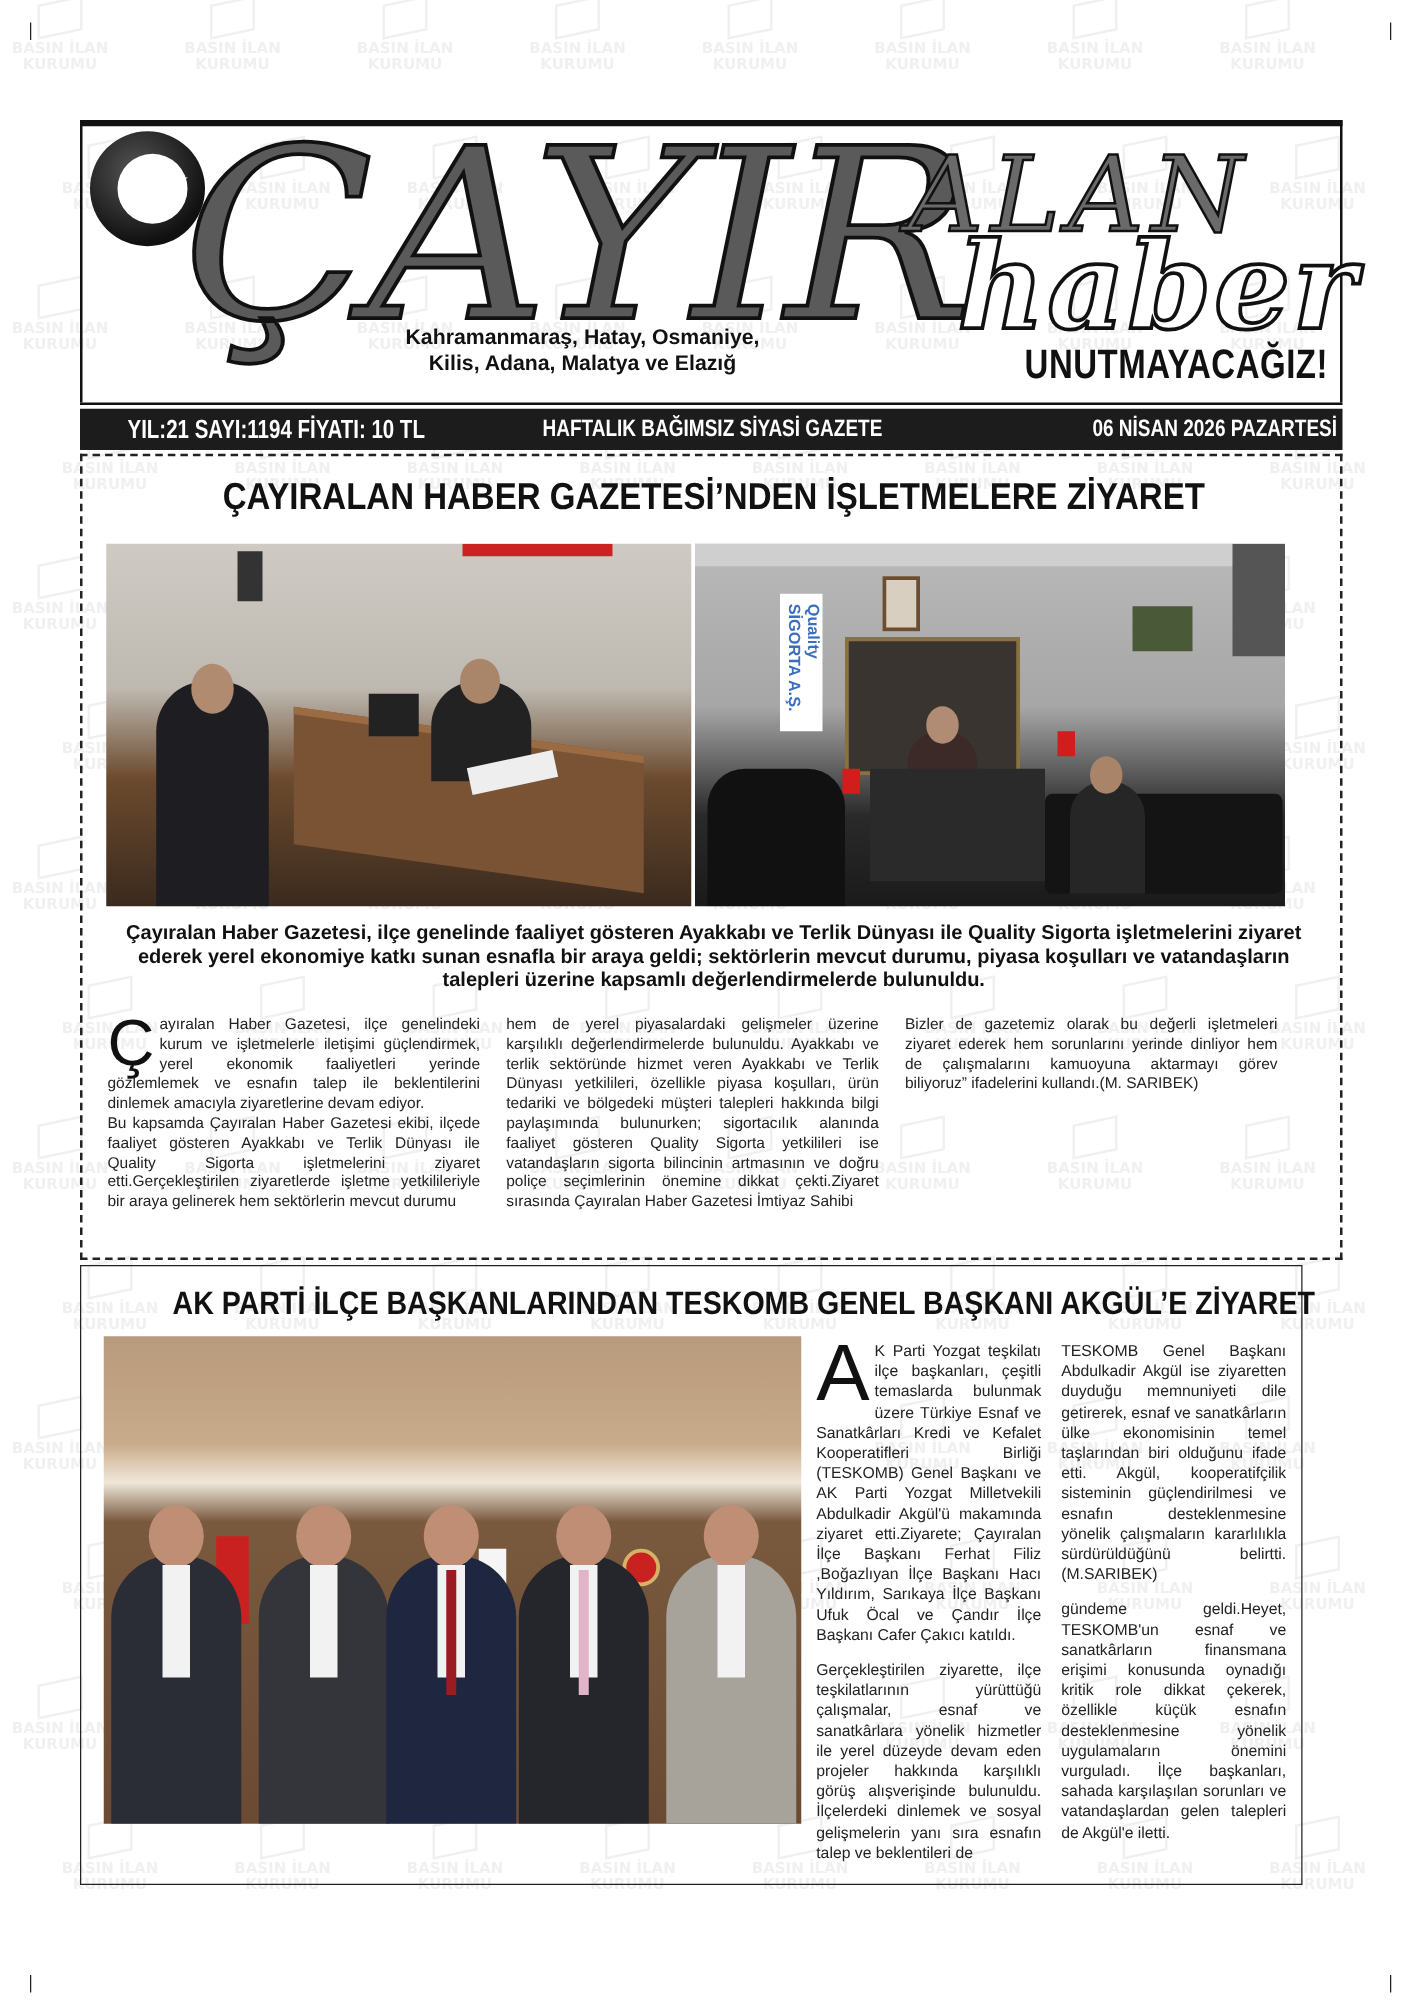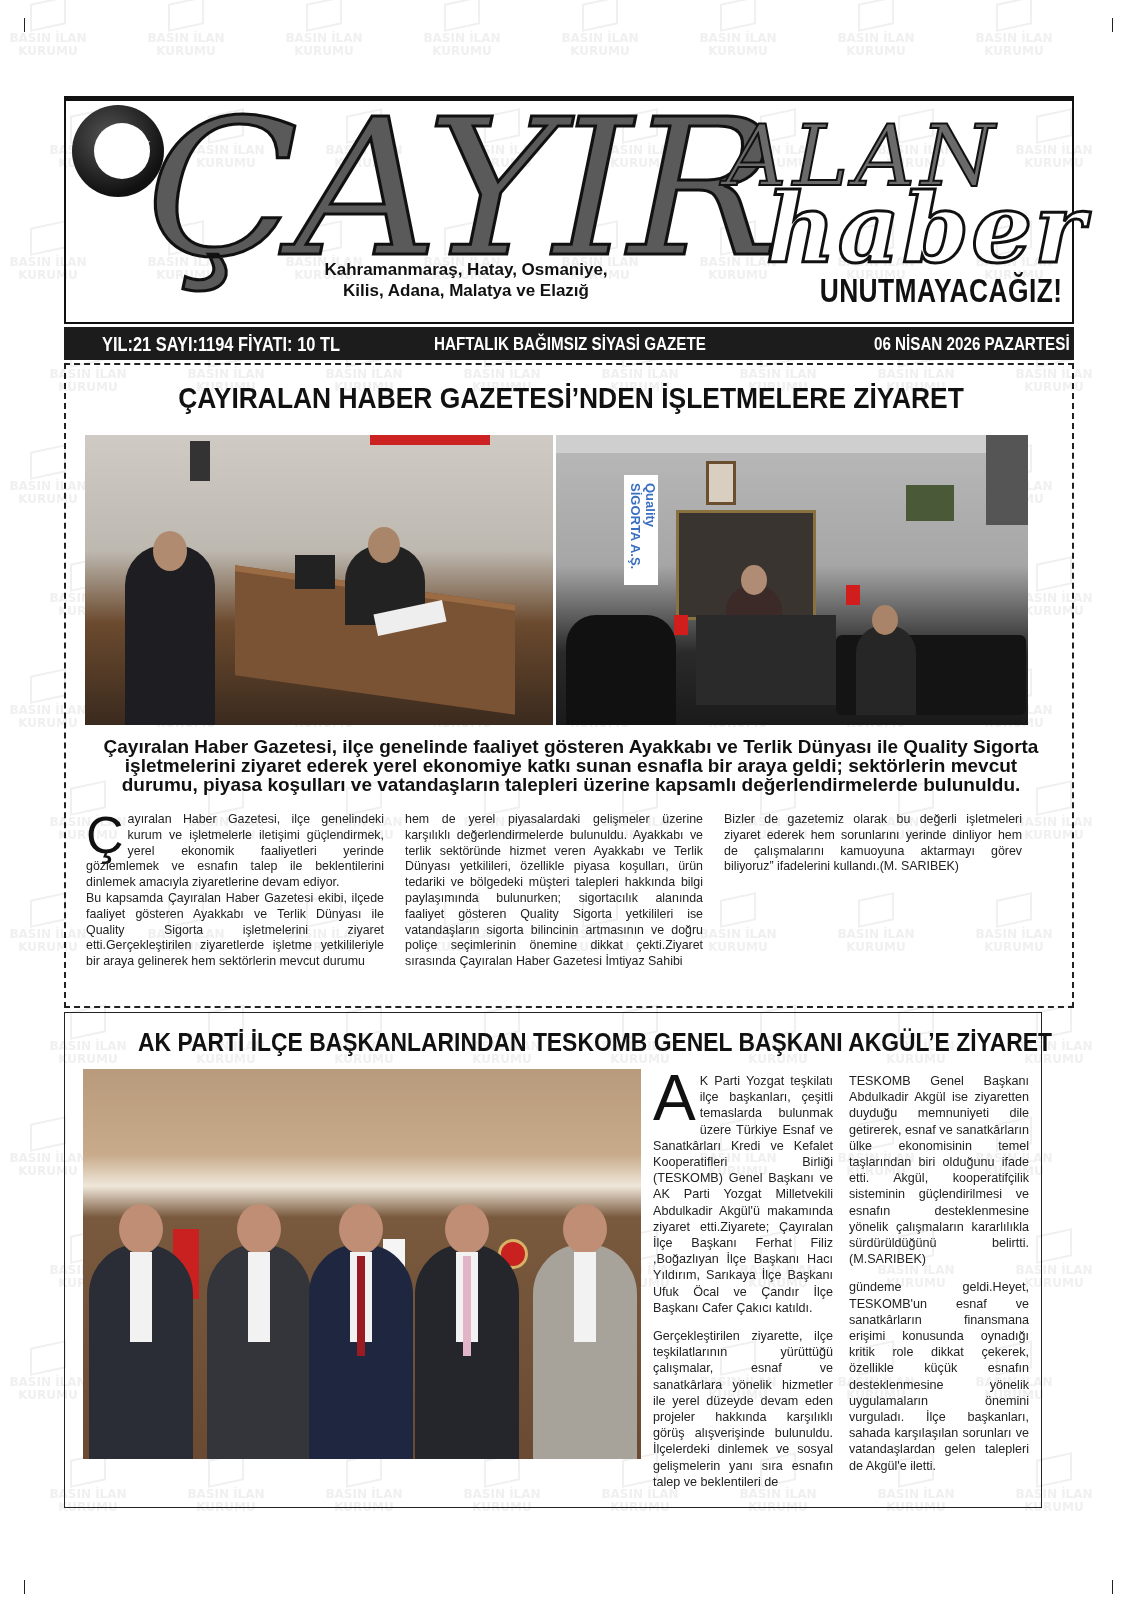--- a/index.html
+++ b/index.html
@@ -56,21 +56,21 @@
   .ph2-p2 { left: 300px; top: 190px; width: 60px; height: 90px; border-radius: 28px 28px 0 0; background: #262626; }
   .ph2-p2h { left: 316px; top: 170px; width: 26px; height: 30px; border-radius: 50%; background: #a98468; }
   .ph2-banner { left: 68px; top: 40px; width: 34px; height: 110px; background: #fff; }
   .ph2-banner span { position: absolute; left: 4px; top: 8px; writing-mode: vertical-rl; font-size: 13px; font-weight: bold; color: #3a6fc0; }
   .ph2-portrait { left: 150px; top: 26px; width: 30px; height: 44px; background: #d8cfc0; border: 3px solid #6b4e30; }
   .ph2-picture { left: 350px; top: 50px; width: 48px; height: 36px; background: #4a5a38; }
   .ph2-eiffel { left: 430px; top: 0; width: 42px; height: 90px; background: #555; }
   .ph2-ceiling { left: 0; top: 0; width: 472px; height: 18px; background: #cfcfcf; }
   .flag { position: absolute; width: 14px; height: 20px; background: #d21d1d; }
 
-  .a1-lead { position: absolute; left: 20px; top: 372px; width: 970px; text-align: center; font-weight: bold; font-size: 19px; line-height: 19px; color: #111; }
+  .a1-lead { position: absolute; left: 20px; top: 372px; width: 970px; text-align: center; font-weight: bold; font-size: 16px; line-height: 19px; color: #111; }
   .cols3 { position: absolute; left: 20px; top: 447px; width: 970px; height: 160px; }
   .col { position: absolute; top: 0; width: 298px; font-family: "Liberation Sans", sans-serif; font-size: 12.4px; line-height: 15.8px; color: #222; text-align: justify; }
   .col p { margin: 0; }
   .col.c1 { left: 0; }
   .col.c2 { left: 319px; }
   .col.c3 { left: 638px; }
   .dropcap1 { float: left; font-size: 52px; line-height: 40px; font-weight: normal; margin: 3px 4px 0 0; color: #111; }
 
   
   .article2 { position: absolute; left: 64px; top: 1012px; width: 978px; height: 496px; border: 1px solid #222; }

